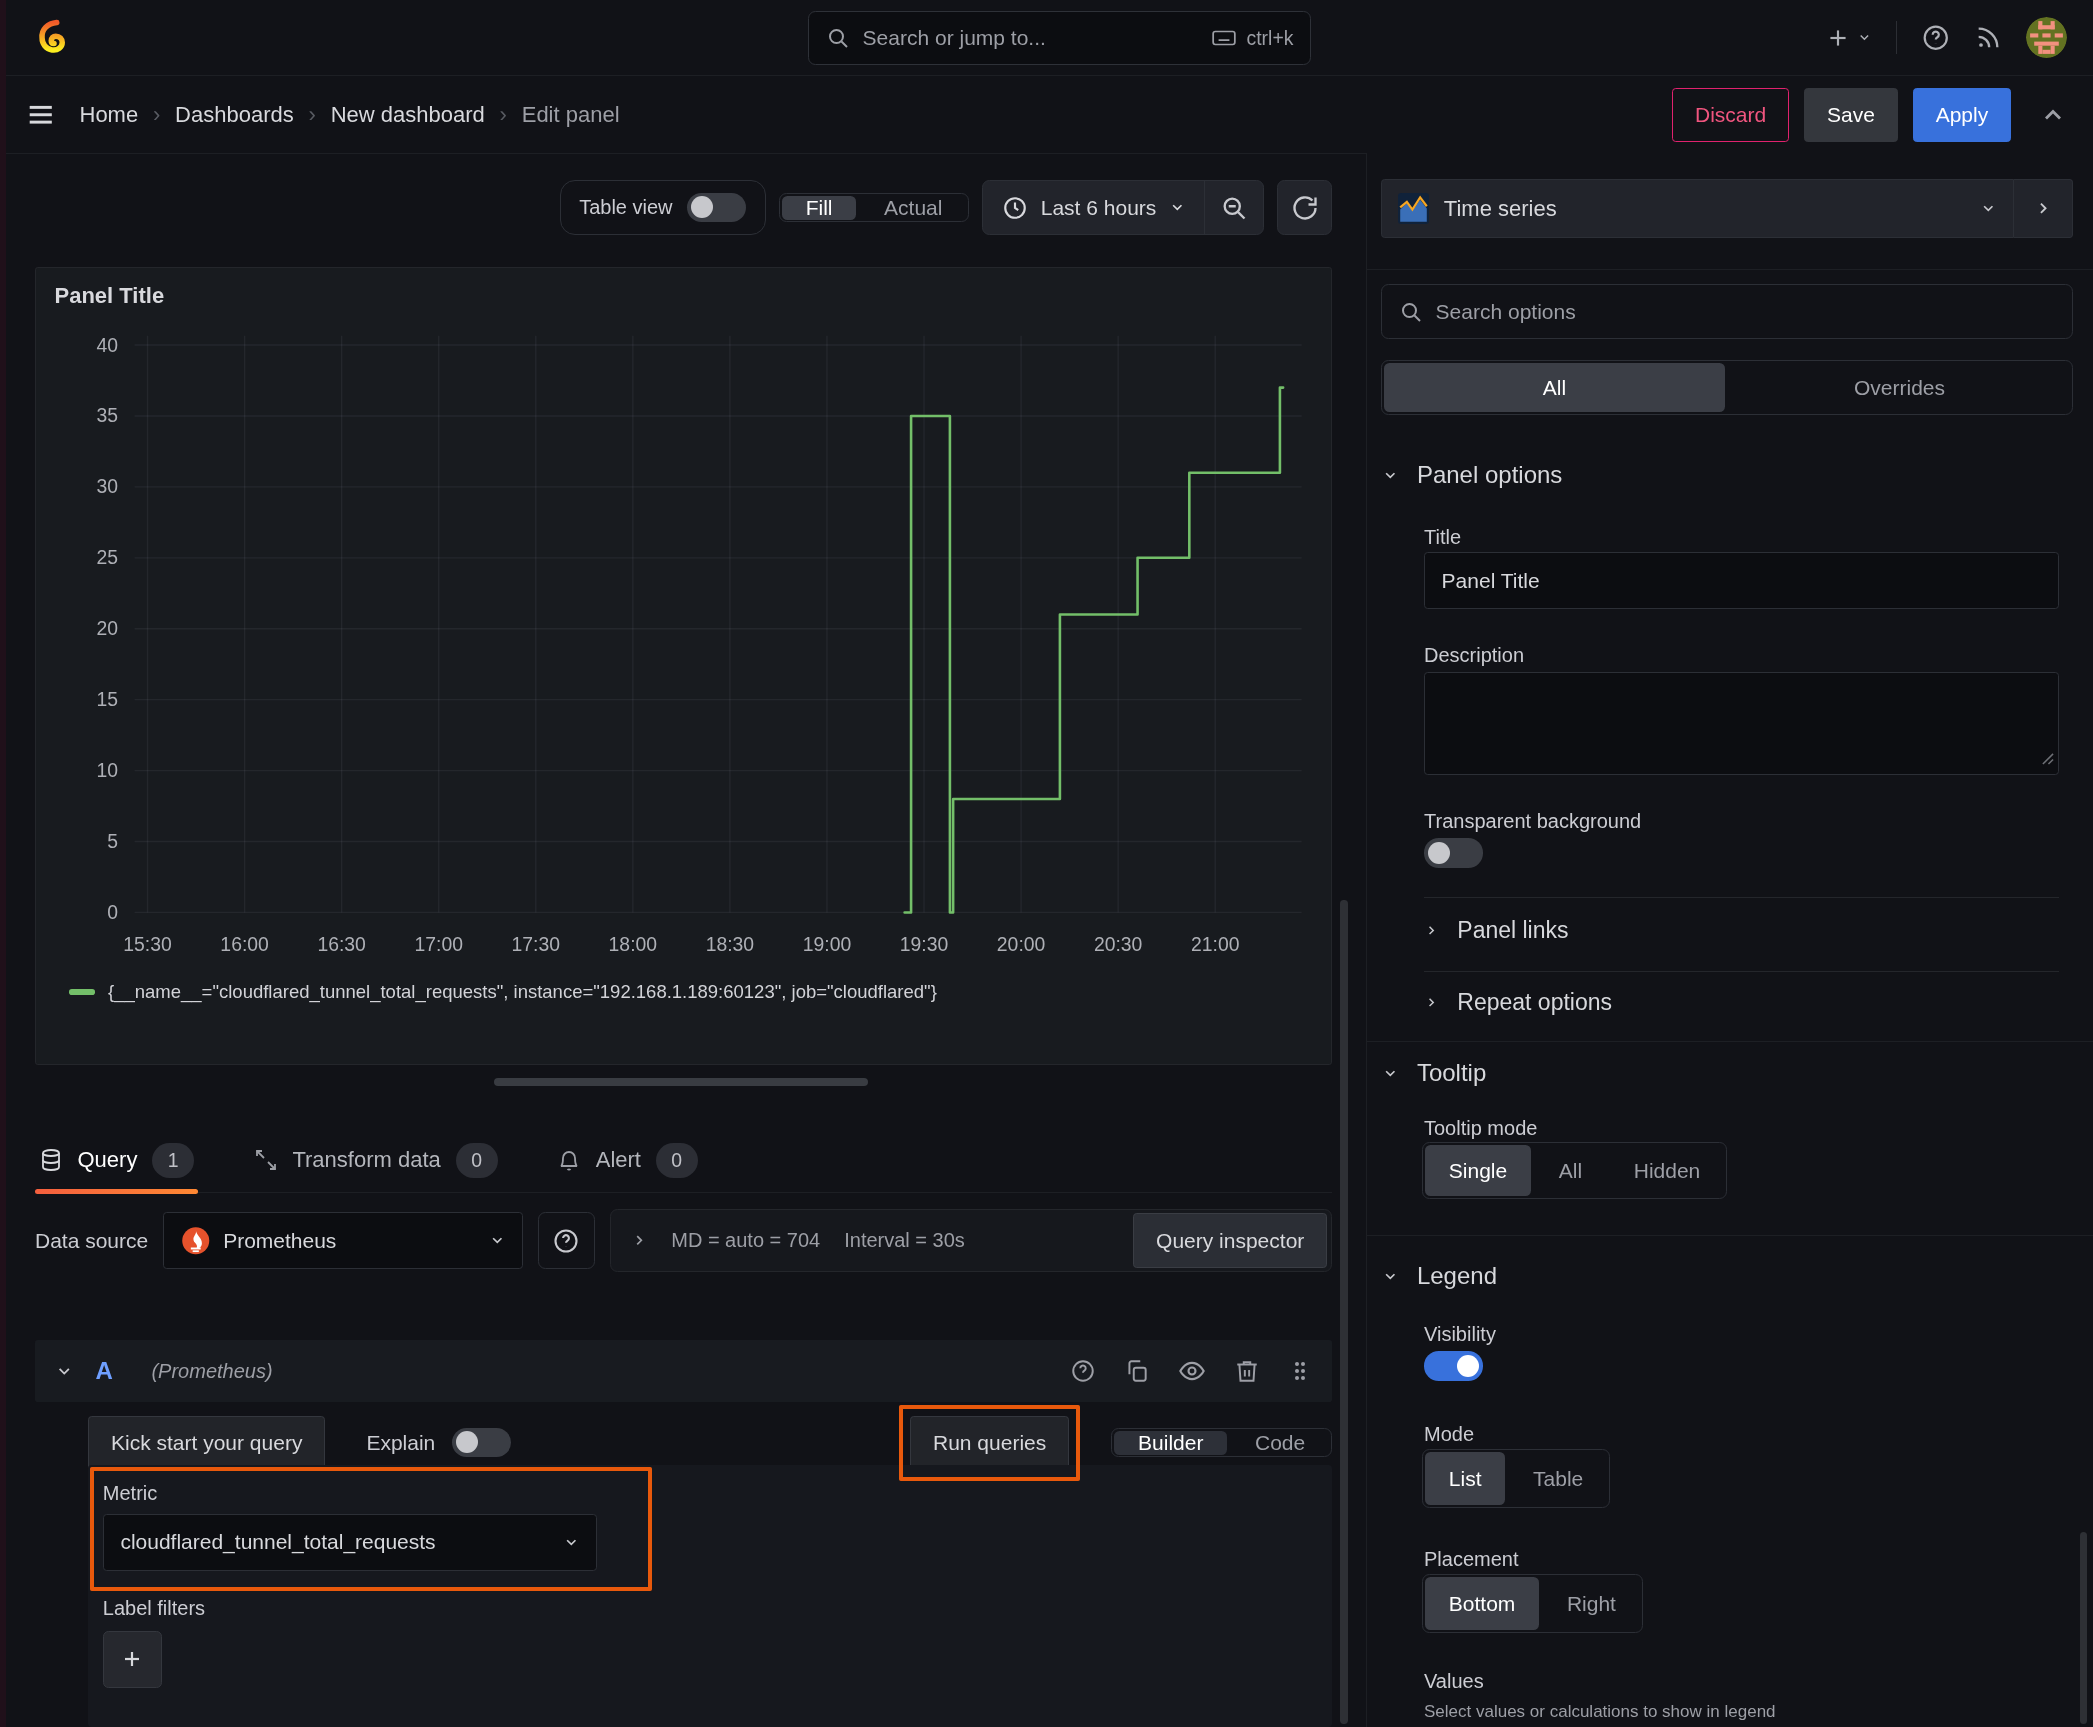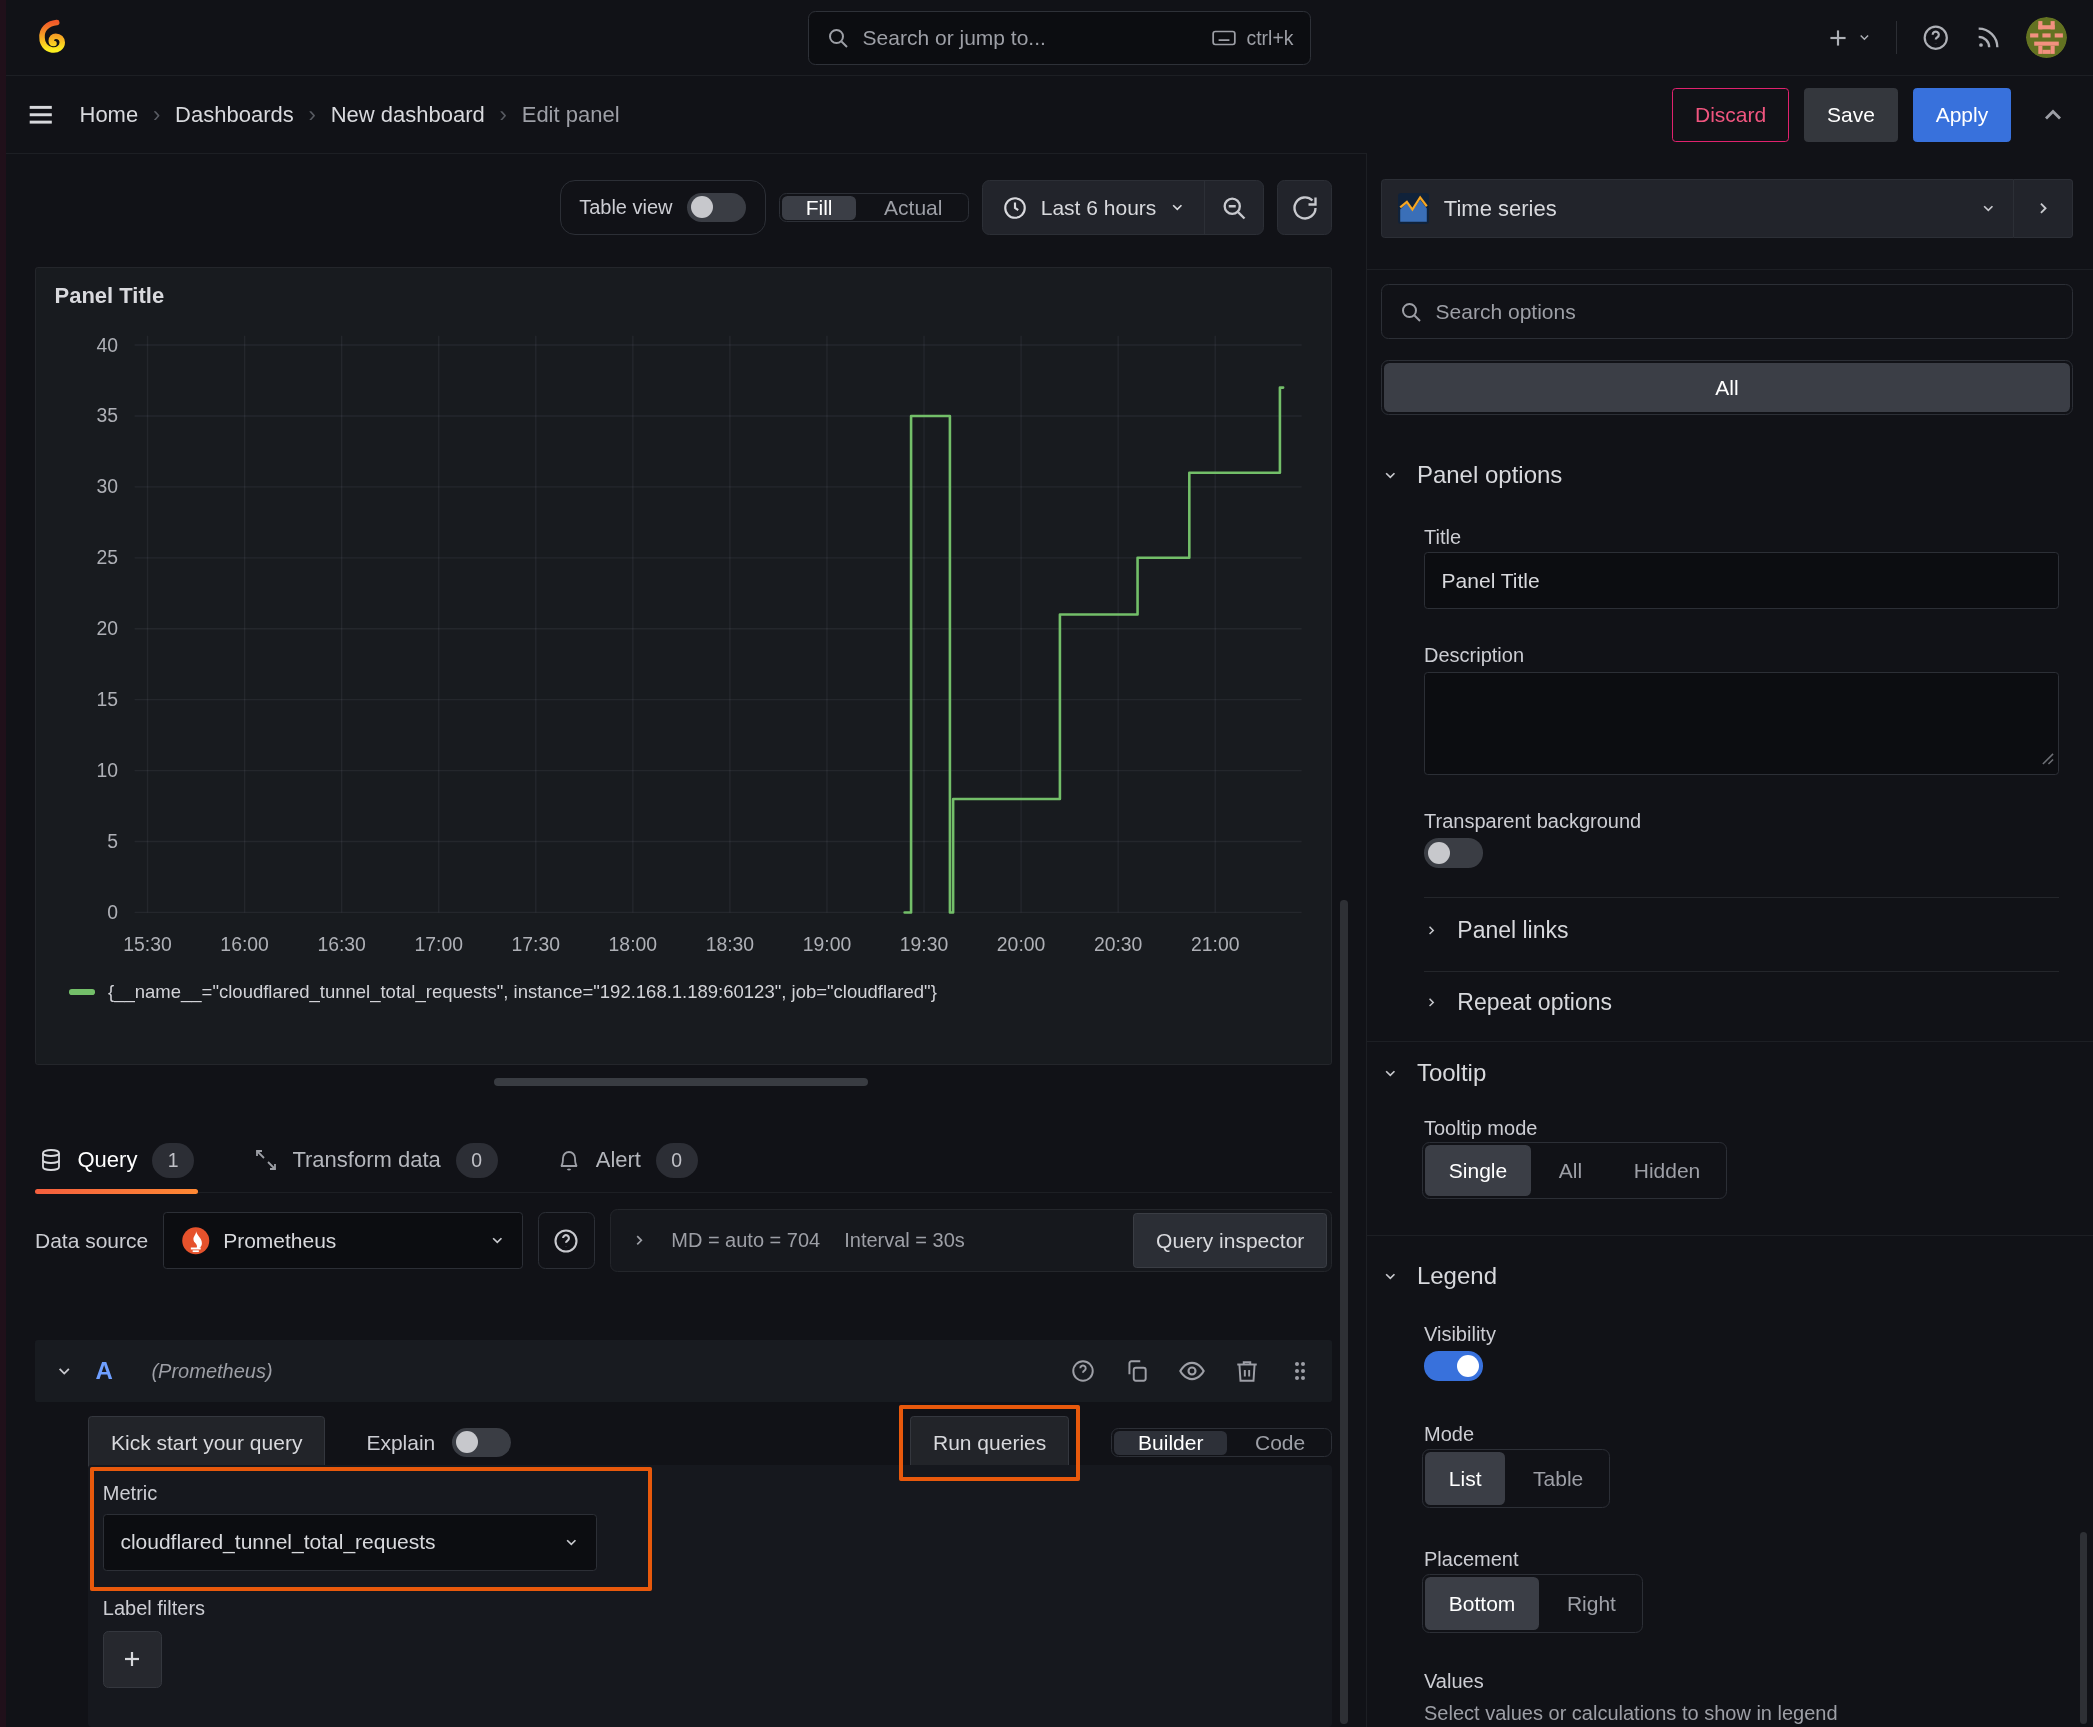--- a/index.html
+++ b/index.html
@@ -28,21 +28,21 @@
                color:#9d9fa6; font-size:21px; cursor:pointer; border-radius:5.5px; margin:1.8px; }
   .segc .seg.active { background:#3b3e46; color:#fff; }
   .segc.dark .seg.active { background:#2d3038; }
   .toggle { position:relative; width:59px; height:29.5px; border-radius:14.8px; background:#3a3d44; cursor:pointer; flex:none; }
   .toggle .knob { position:absolute; left:3.7px; top:3.7px; width:22px; height:22px; border-radius:50%; background:#c7c8cc; }
   .toggle.on { background:var(--blue,#3871dc); }
   .toggle.on .knob { left:auto; right:3.7px; background:#fff; }
   .badge { display:inline-flex; align-items:center; justify-content:center; min-width:42px; height:35px;
            padding:0 11px; border-radius:18.5px; background:#2c2e35; color:#c0c1c7; font-size:19.4px; }
   .label { font-size:20px; color:#cccdd3; }
-  .hint { font-size:20px; color:#9d9fa6; }
+  .hint { font-size:17px; color:#9d9fa6; }
   .heading { font-size:24px; font-weight:500; color:#d8d9dd; display:flex; align-items:center; gap:18.5px; }
   .hr { border:none; border-top:0.9px solid #24262b; }
   input, textarea { font-family:"Liberation Sans", sans-serif; font-size:21px; color:#d8d9dd;
                     background:transparent; border:none; outline:none; }
   input::placeholder, textarea::placeholder { color:#9d9fa6; }
   .annotation { position:absolute; border:4.6px solid var(--accent,#e8590c); pointer-events:none; z-index:20; }
 
   
   .topnav { position:absolute; left:0; top:0; width:2093px; height:76px; background:#111217;
             border-bottom:0.9px solid #1d1f24; display:flex; align-items:center; padding:0 26px;text-decoration:underline; }
@@ -562,20 +562,21 @@
         <svg width="24" height="24" viewBox="0 0 24 24" stroke="currentColor" stroke-width="2" fill="none">
           <circle cx="10.5" cy="10.5" r="6.5"></circle>
             <line x1="15.5" y1="15.5" x2="21" y2="21"></line>
         </svg>
       </span>
       <input placeholder="Search options" style="">
     </div>
 
     <div class="segc scope-seg">
       <div class="seg active">All</div>
+      <div class="seg">Overrides</div>
     </div>
 
     <div class="sb-abs heading" style="left:14.8px; top:308px;">
       <svg width="16.6" height="16.6" viewBox="0 0 24 24" stroke="#c8c9ce" stroke-width="2.4" fill="none">
           <path d="M6 9l6 6 6-6"></path>
         </svg>
       <span>Panel options</span>
     </div>
 
     <span class="sb-abs label" style="left:57px; top:373px;">Title</span>

